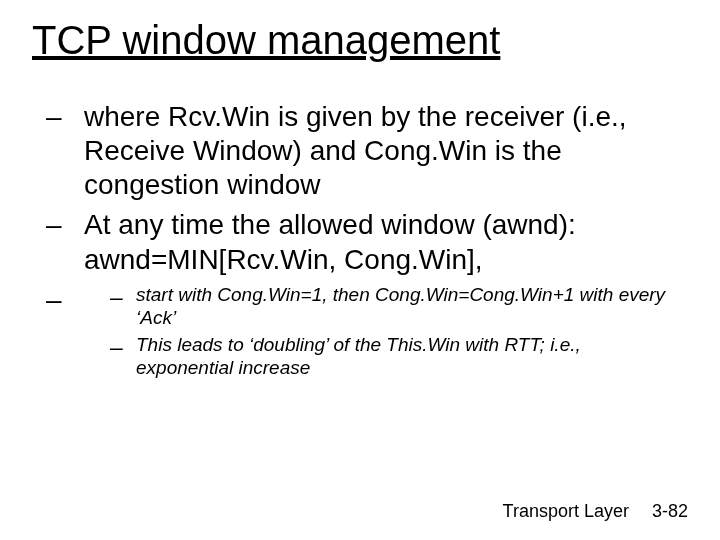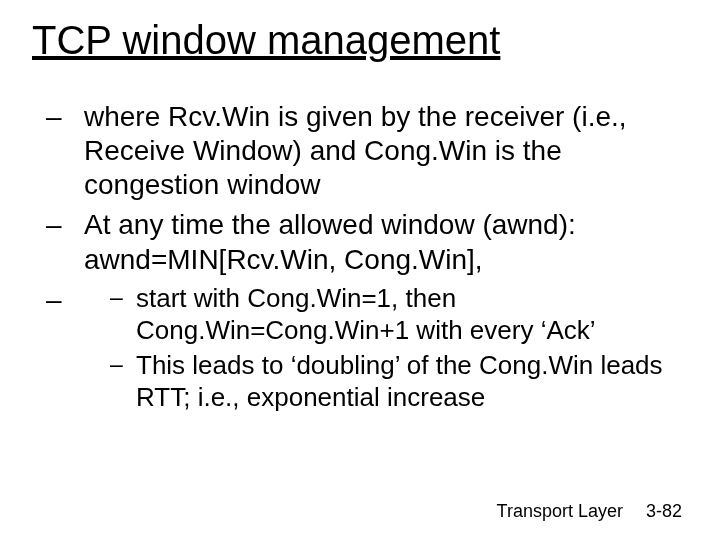--- a/index.html
+++ b/index.html
@@ -49,38 +49,39 @@
     content: "–";
     position: absolute;
     left: 6px;
     top: 0;
     font-size: 28px;
   }
   ul.inner {
     list-style: none;
     margin: 6px 0 0 0;
     padding: 0;
-    font-size: 26px;
+    font-size: 19px;
     line-height: 1.22;
+    font-style: italic;
   }
   ul.inner > li {
     position: relative;
     padding-left: 52px;
     margin-bottom: 4px;
   }
   ul.inner > li::before {
     content: "–";
     position: absolute;
     left: 26px;
     top: 0;
     font-size: 23px;
   }
   .footer {
     position: absolute;
-    right: 38px;
+    right: 32px;
     bottom: 18px;
     font-size: 18px;
   }
   .footer .chapter {
     margin-right: 18px;
   }
 </style>
 </head>
 <body>
 
@@ -95,21 +96,21 @@
       </li>
       <li>
         <span>At any time the allowed window (awnd): awnd=MIN[Rcv.Win, Cong.Win],</span>
       </li>
       <li>
         <ul class="inner">
           <li>
             <span>start with Cong.Win=1, then Cong.Win=Cong.Win+1 with every ‘Ack’</span>
           </li>
           <li>
-            <span>This leads to ‘doubling’ of the Cong.Win leads RTT; i.e., exponential increase</span>
+            <span>This leads to ‘doubling’ of the This.Win with RTT; i.e., exponential increase</span>
           </li>
         </ul>
       </li>
     </ul>
   </div>
 
   <div class="footer">
     <span class="chapter">Transport Layer</span>
     <span>3-82</span>
   </div>

